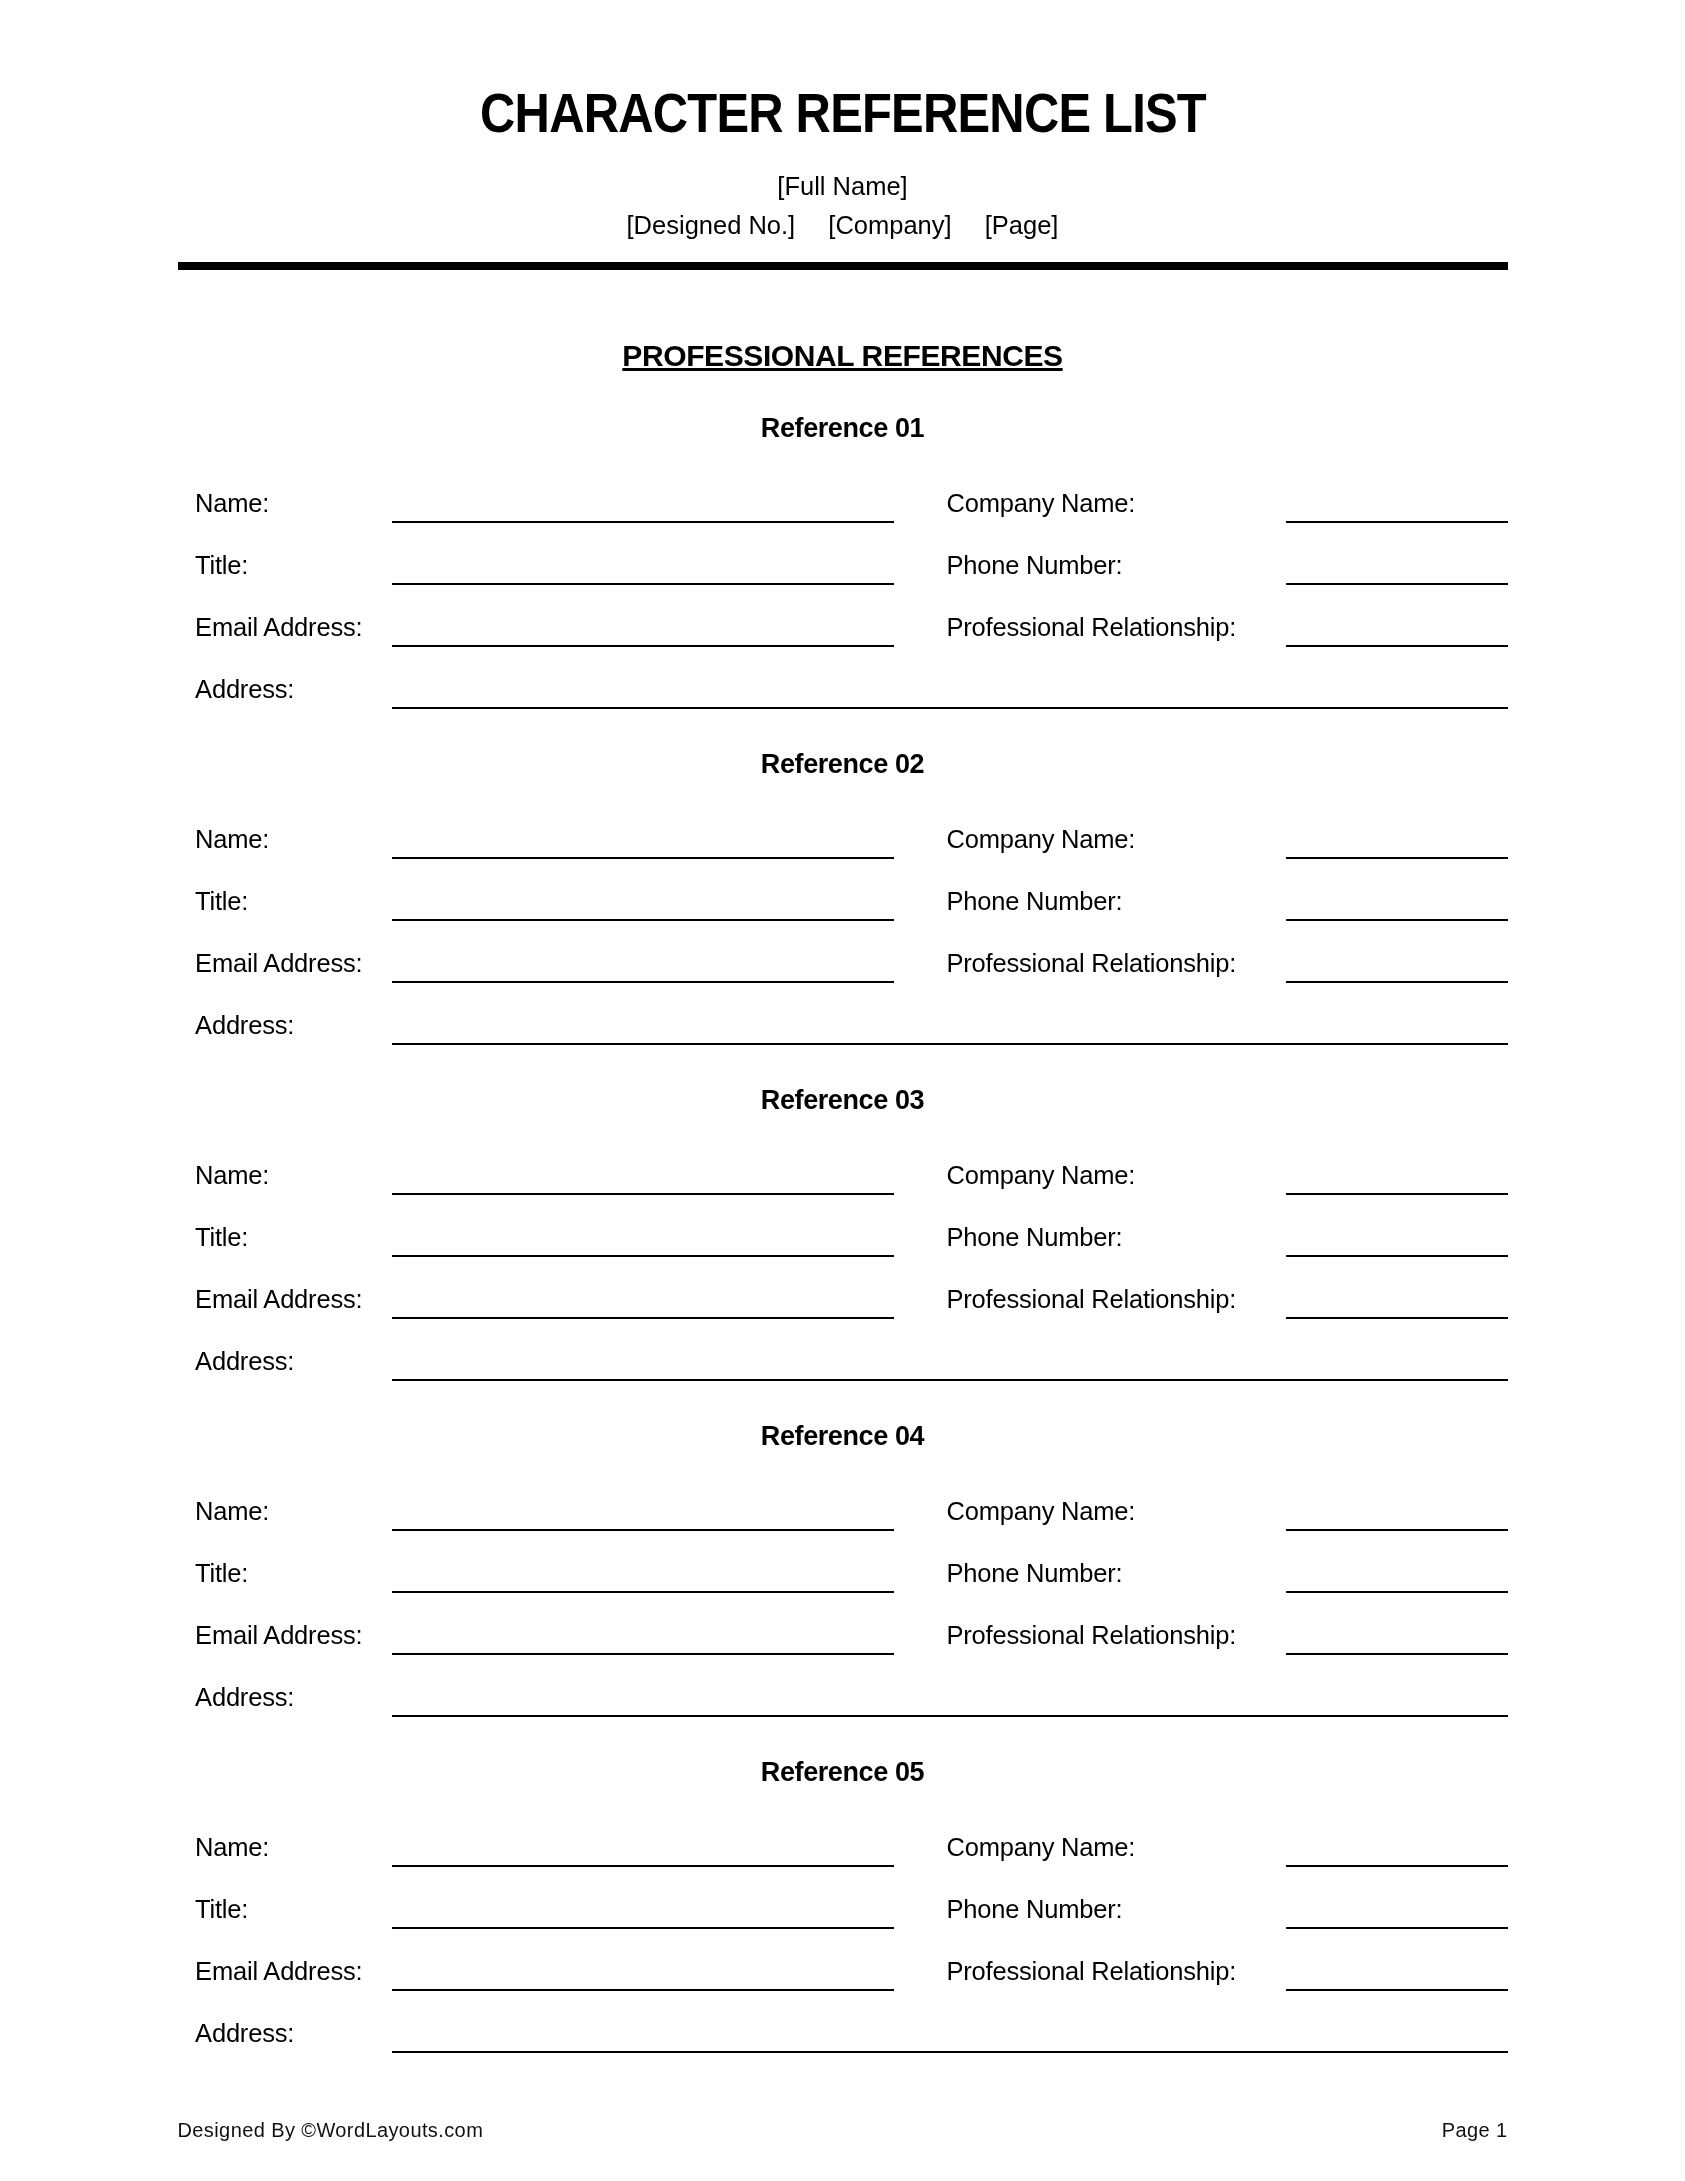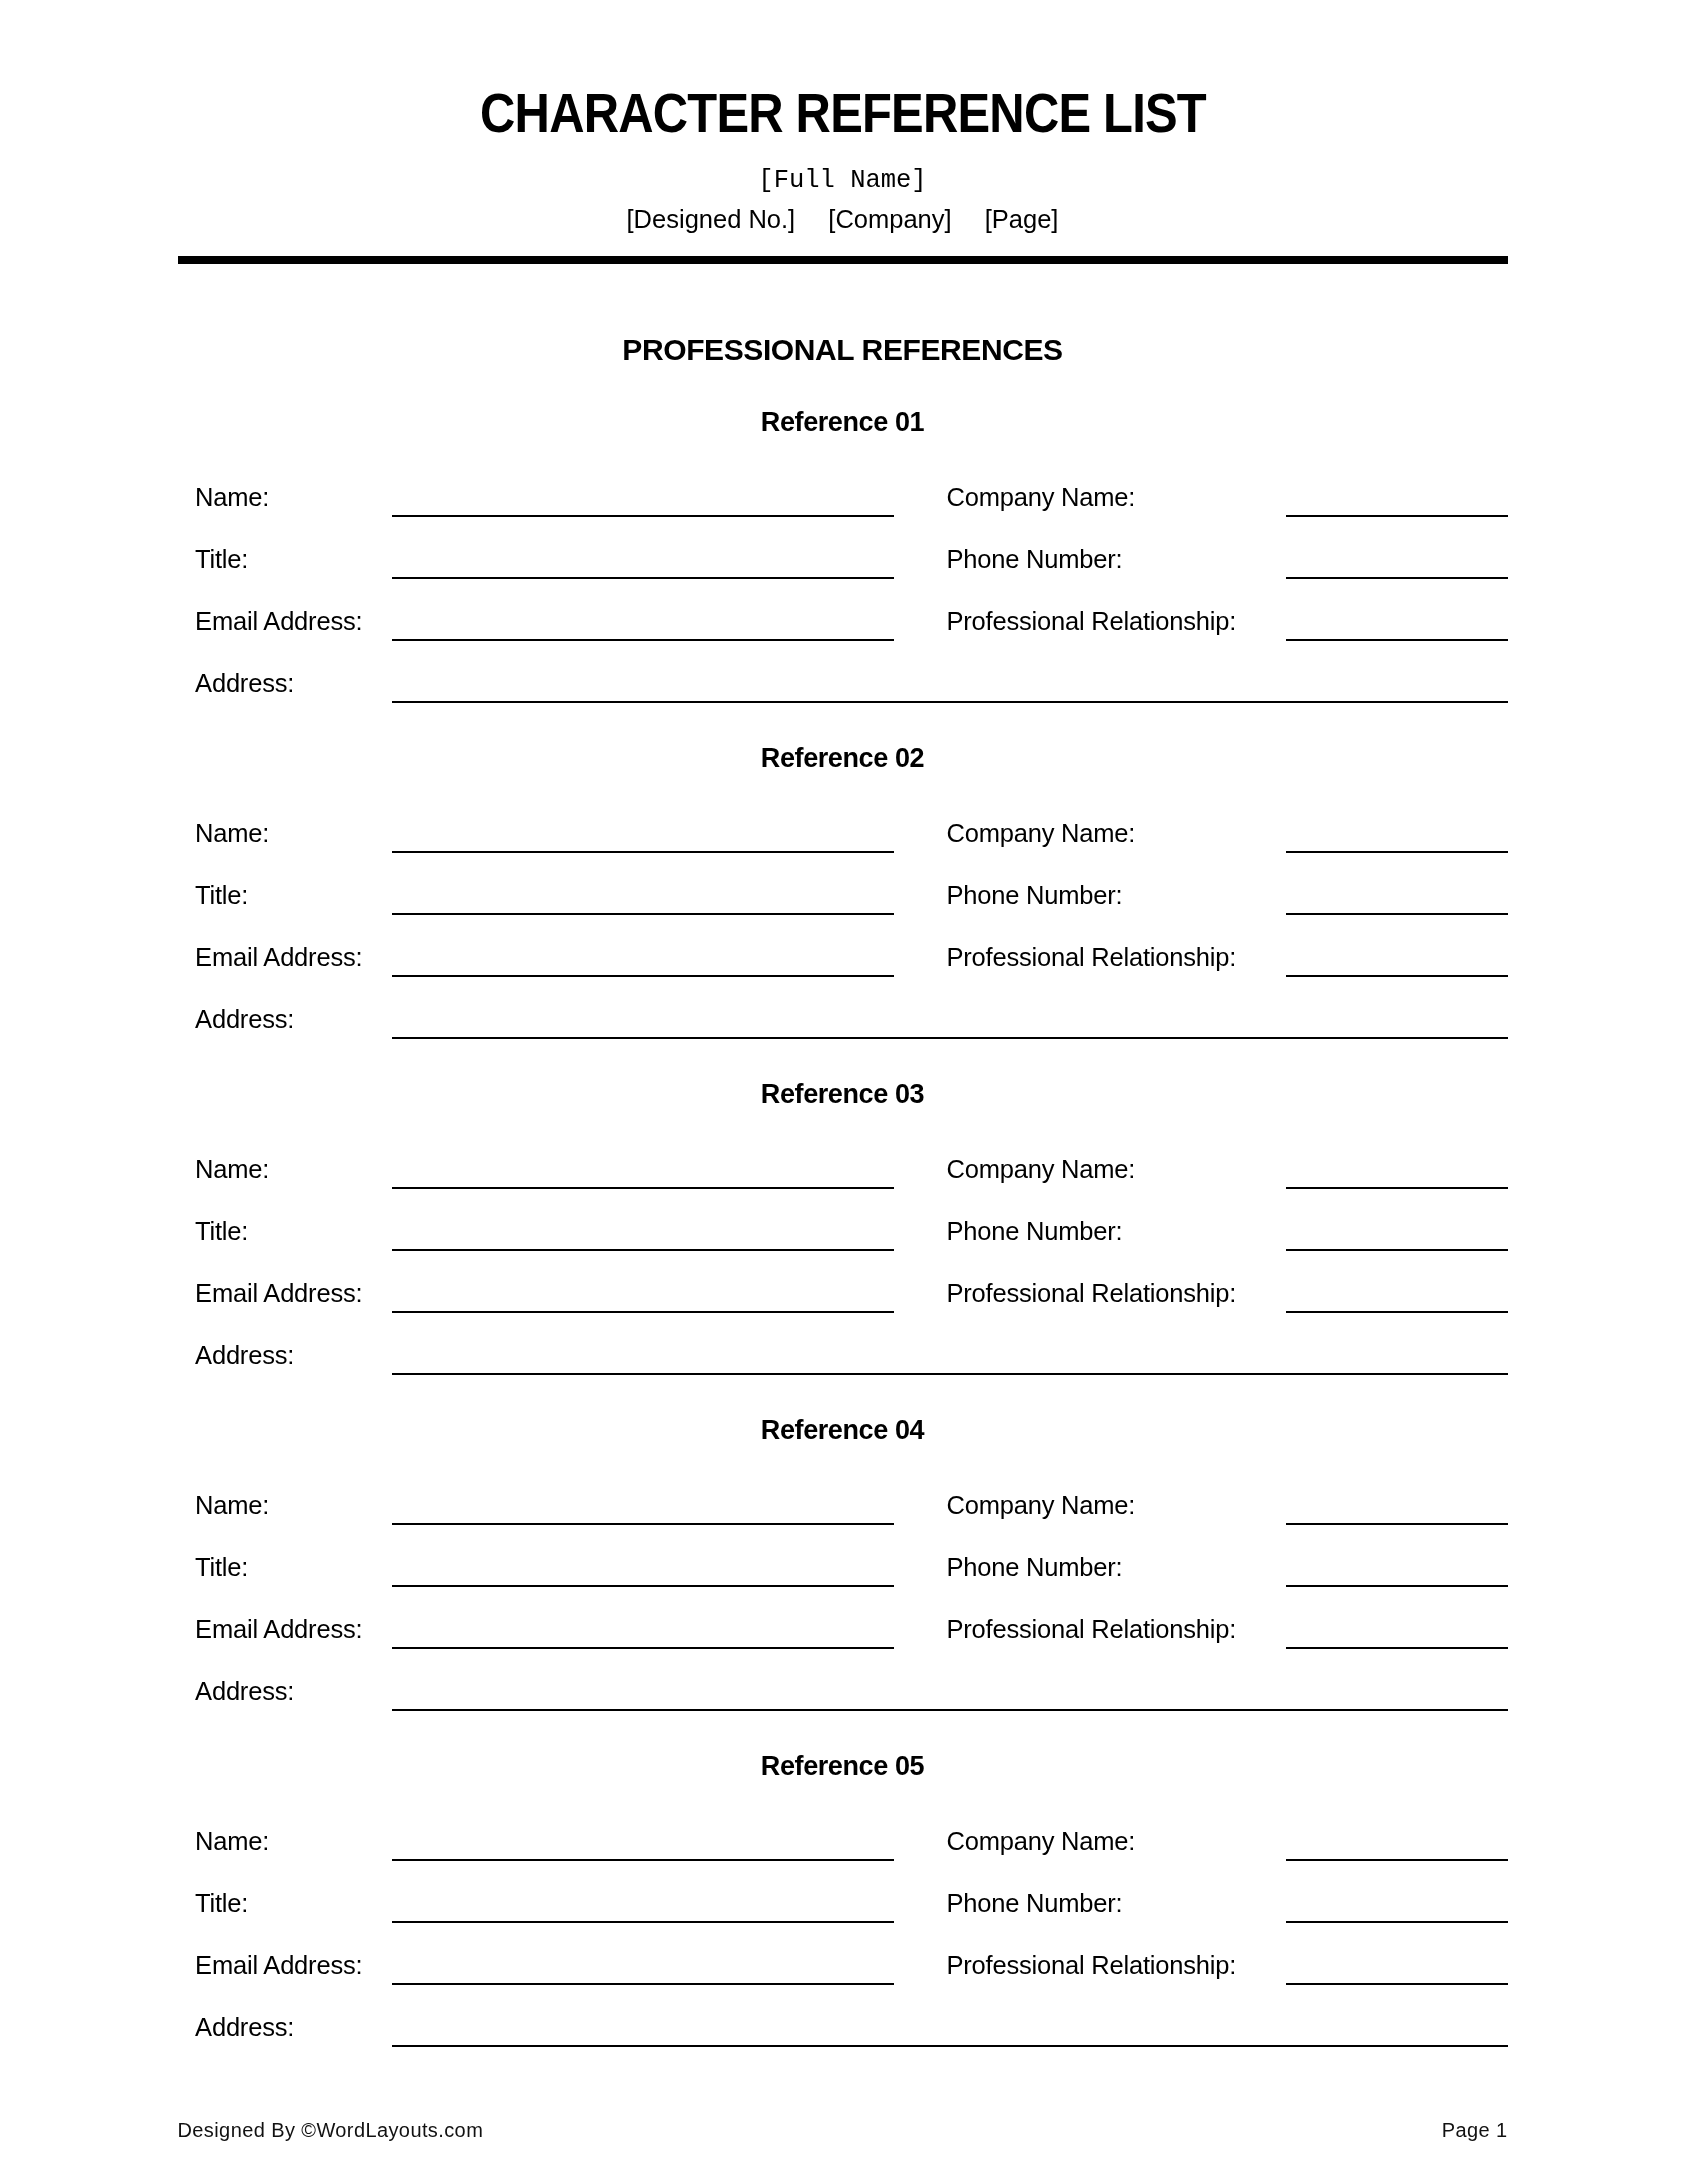--- a/index.html
+++ b/index.html
@@ -26,35 +26,36 @@
     transform: scaleX(0.89);
     transform-origin: center;
     white-space: nowrap;
   }
   .subtitle {
     font-size: 25.5px;
     line-height: 39px;
     text-align: center;
     font-weight: 400;
   }
-  .subtitle.first { margin-top: 19px; font-family: Liberation Mono, monospace; }
+  .subtitle.first { margin-top: 25px; }
   .subtitle .contact-item { display: inline-block; margin: 0 13px; }
   .header-rule {
     margin-top: 16.7px;
     height: 8px;
     background: #000000;
   }
   
   .main-heading {
     margin-top: 68px;
     font-size: 30px;
     line-height: 35px;
     font-weight: 700;
     text-align: center;
     letter-spacing: -0.4px;
+    text-decoration: underline;
   }
   
   .ref-section { margin-top: 39px; }
   .ref-heading {
     font-size: 27px;
     line-height: 33px;
     font-weight: 700;
     text-align: center;
     margin-bottom: 31px;
     letter-spacing: -0.4px;

